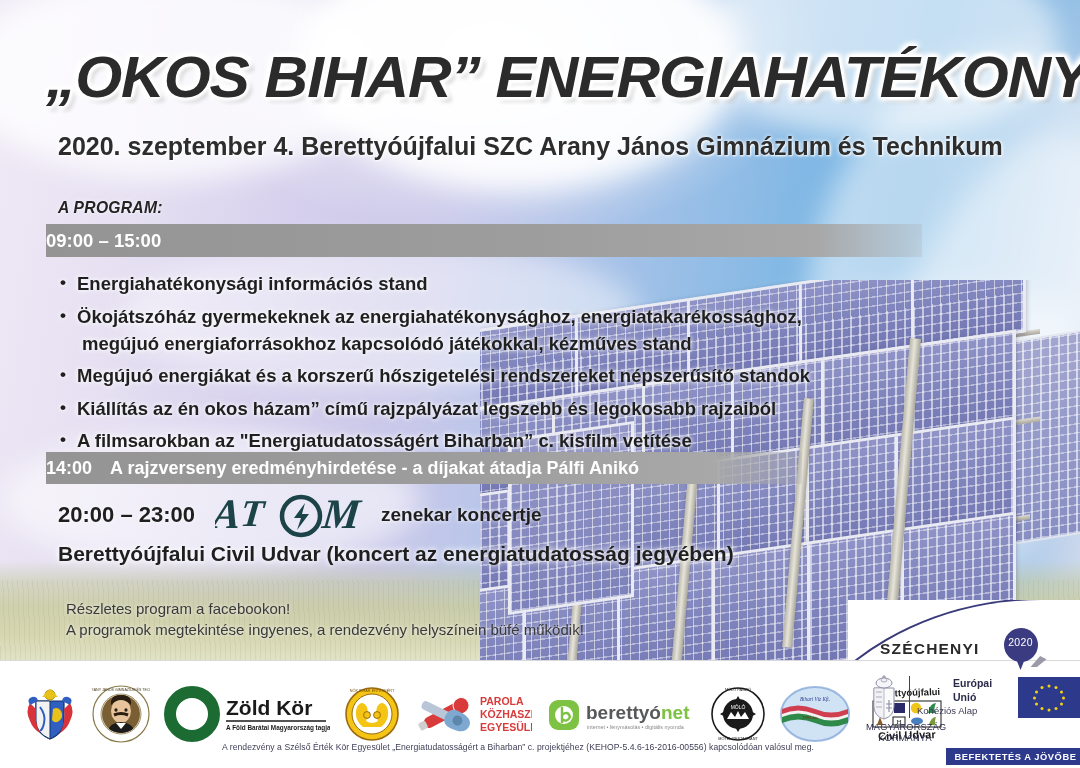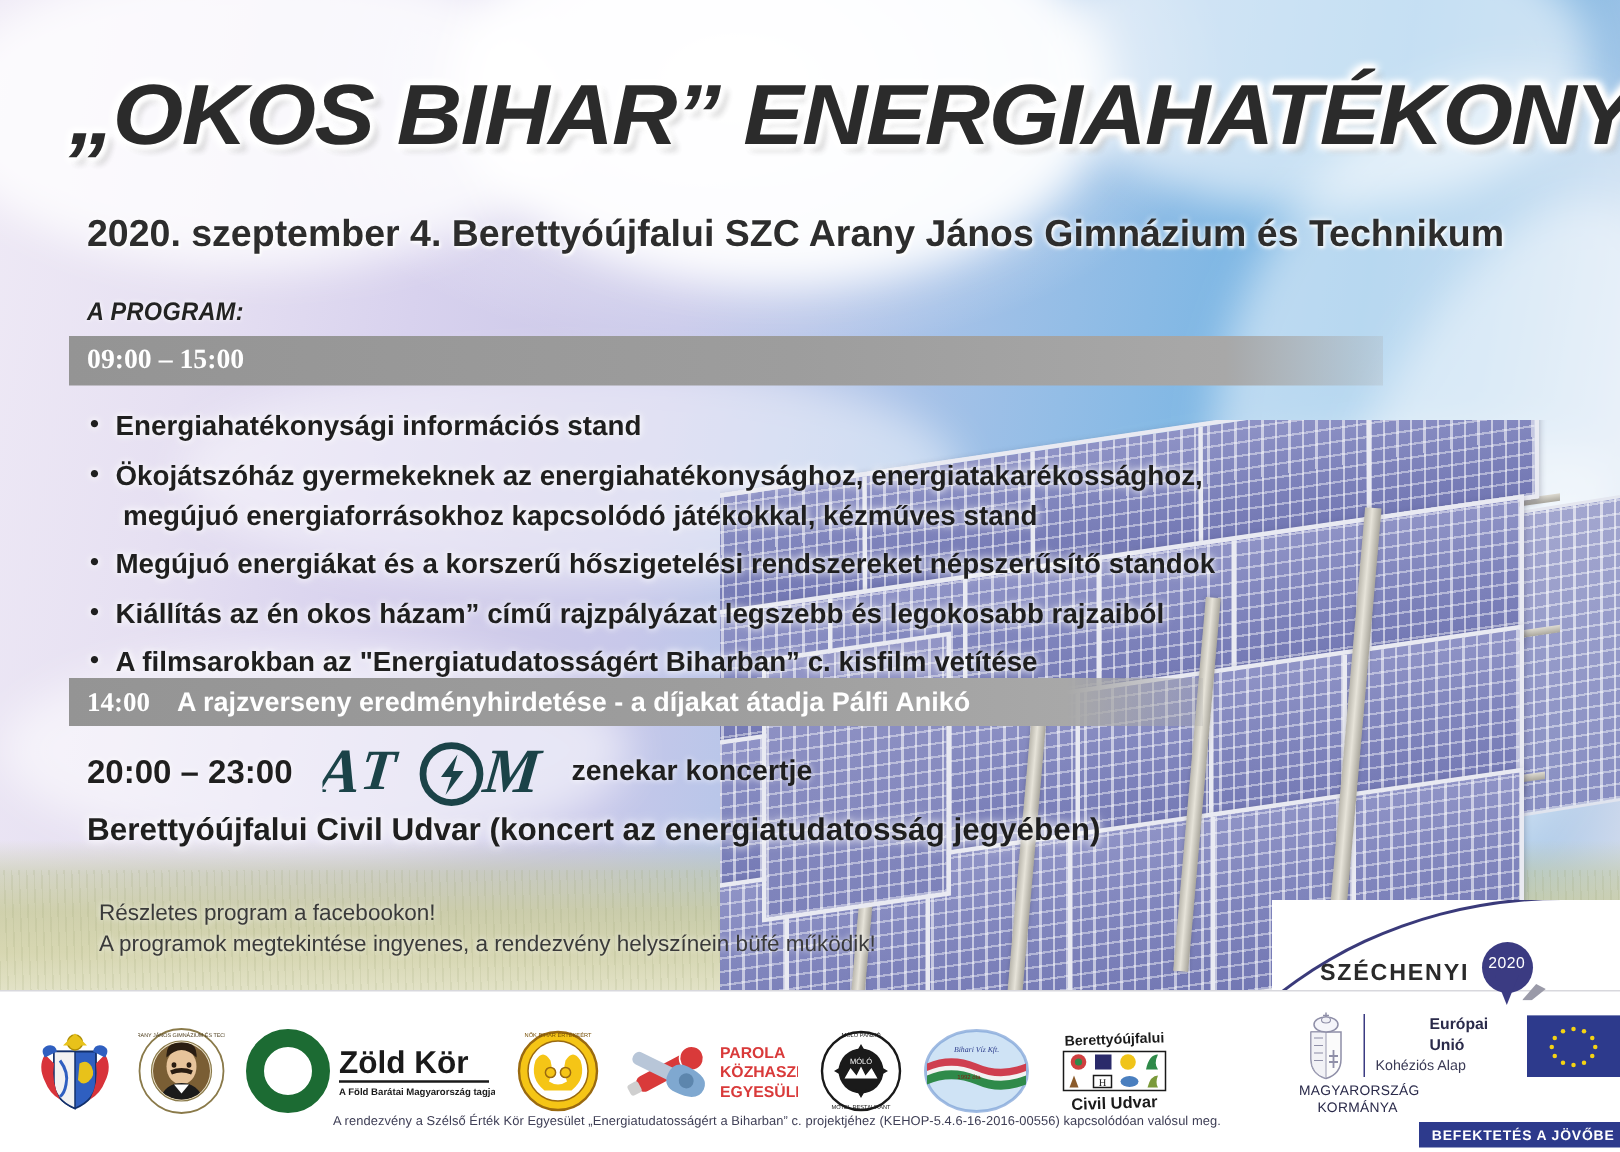--- a/index.html
+++ b/index.html
@@ -136,39 +136,39 @@
     letter-spacing:-1px;
     color:#2b2b2b;
     white-space:nowrap;
     transform:scaleX(1.06);transform-origin:left center;
     text-shadow:
       -2px 0 3px #fff, 2px 0 3px #fff, 0 -2px 3px #fff, 0 2px 3px #fff,
       -3px -3px 5px #fff, 3px 3px 5px #fff, 3px -3px 5px #fff, -3px 3px 5px #fff,
       4px 4px 4px rgba(90,90,90,.45);
   }
   .subtitle{
-    position:absolute;left:58px;top:142px;
+    position:absolute;left:58px;top:132px;
     font-size:25px;font-weight:bold;color:#2d2d2d;
     white-space:nowrap;
     text-shadow:0 0 4px #fff,1px 1px 2px rgba(255,255,255,.9);
   }
   .program-label{
     position:absolute;left:58px;top:198px;
     font-size:17px;font-weight:bold;font-style:italic;
     letter-spacing:.3px;color:#232323;
     transform:scaleX(.92);transform-origin:left center;
     text-shadow:0 0 4px #fff;
   }
 
   .gray-bar{
     position:absolute;
     background:linear-gradient(90deg,#949494 0%,#9d9d9d 55%,#a8a8a8 88%,rgba(170,170,170,.25) 100%);
     color:#fff;font-weight:bold;display:flex;align-items:center;
   }
-  .gray-bar .time{padding-left:12px;font-family:Liberation Serif, serif;}
+  .gray-bar .time{}
   .gray-bar .txt{padding-left:18px;}
   #bar-morning{left:46px;top:224px;width:876px;height:33px;font-size:18.5px;}
   #bar-afternoon{left:46px;top:452px;width:756px;height:32px;font-size:18px;}
 
   .bullets{
     position:absolute;left:58px;top:270px;width:760px;
     margin:0;padding:0;list-style:none;
   }
   .bullets li{
     position:relative;
@@ -233,21 +233,21 @@
   }
   .logo{flex:0 0 auto;display:flex;align-items:center;justify-content:center;}
 
   .footer-note{
     position:absolute;left:222px;top:742px;
     font-size:8.6px;color:#3e3e55;letter-spacing:.05px;white-space:nowrap;
   }
 
   
   .sz-block{position:absolute;left:858px;top:612px;width:222px;height:150px;}
-  .sz-top{position:absolute;left:22px;top:16px;display:flex;align-items:center;gap:8px;}
+  .sz-top{position:absolute;left:22px;top:16px;display:flex;align-items:center;gap:24px;}
   .sz-word{font-size:15.5px;font-weight:bold;color:#2a2a2a;letter-spacing:1.2px;}
   .sz-pin{
     position:relative;width:34px;height:42px;
   }
   .sz-pin .ball{
     position:absolute;left:0;top:0;width:34px;height:34px;border-radius:50%;
     background:#3b3b82;
   }
   .sz-pin .tip{
     position:absolute;left:9px;top:22px;width:16px;height:20px;background:#3b3b82;
@@ -476,20 +476,29 @@
             <rect x="6" y="25" width="44" height="9" rx="4" fill="#b8c6d8"></rect>
             <path d="M42 20 q16 0 16 9 q0 10 -16 10 q-10 0 -10 -9 q0 -10 10 -10z" fill="#7fa8d0"></path>
             <circle cx="45" cy="29" r="5" fill="#5d86ad"></circle>
           </g>
           <text x="66" y="20" font-size="10.5" font-weight="bold" fill="#d93a3a" font-family="'Liberation Sans',sans-serif">PAROLA</text>
           <text x="66" y="33" font-size="10.5" font-weight="bold" fill="#d93a3a" font-family="'Liberation Sans',sans-serif">KÖZHASZNÚ</text>
           <text x="66" y="46" font-size="10.5" font-weight="bold" fill="#d93a3a" font-family="'Liberation Sans',sans-serif">EGYESÜLET</text>
         </svg>
       </div>
 
+      <div class="logo">
+        <svg width="150" height="52" viewBox="0 0 150 52">
+          <rect x="3" y="12" width="30" height="30" rx="9" fill="#7dc242"></rect>
+          <circle cx="18" cy="27" r="9" fill="#fff"></circle>
+          <path d="M16 19 l0 16 M16 27 q6 -5 8 2 q-3 6 -8 2" fill="none" stroke="#7dc242" stroke-width="2.4"></path>
+          <text x="40" y="31" font-size="19" font-weight="bold" fill="#58595b" font-family="'Liberation Sans',sans-serif">berettyó<tspan fill="#7dc242">net</tspan></text>
+          <text x="41" y="41" font-size="5.4" fill="#8a8a8a" font-family="'Liberation Sans',sans-serif">internet • fénymásolás • digitális nyomda</text>
+        </svg>
+      </div>
 
       <div class="logo">
         <svg width="56" height="58" viewBox="0 0 56 58">
           <circle cx="28" cy="29" r="26" fill="#fff" stroke="#1a1a1a" stroke-width="1.6"></circle>
           <circle cx="28" cy="29" r="15" fill="#1a1a1a"></circle>
           <path d="M28 11 l3.5 6 l-7 0z M28 47 l3.5 -6 l-7 0z M10 29 l6 3.5 l0 -7z M46 29 l-6 3.5 l0 -7z" fill="#1a1a1a"></path>
           <path d="M17 34 l4 -7 l4 5 l3 -6 l3 6 l4 -5 l4 7z" fill="#fff"></path>
           <text x="28" y="24" font-size="5" fill="#fff" text-anchor="middle" font-family="'Liberation Sans',sans-serif">MÓLÓ</text>
           <text x="28" y="6.2" font-size="3.8" fill="#1a1a1a" text-anchor="middle" font-family="'Liberation Sans',sans-serif">MÓLÓ PANZIÓ</text>
           <text x="28" y="54.5" font-size="3.8" fill="#1a1a1a" text-anchor="middle" font-family="'Liberation Sans',sans-serif">MOTEL RESTAURANT</text>

